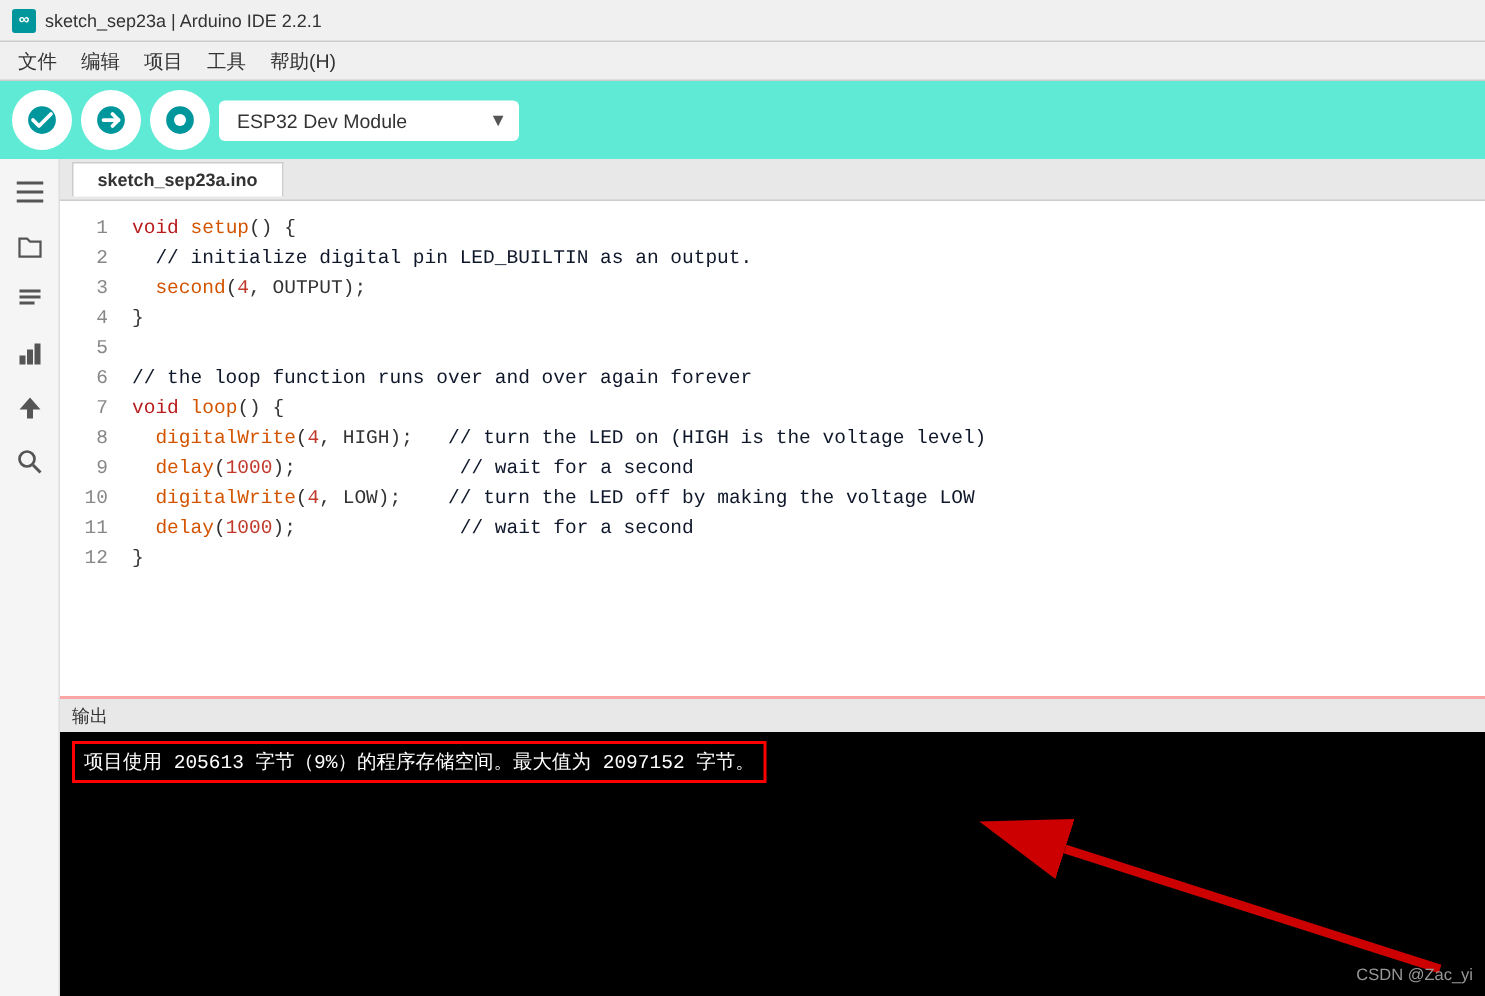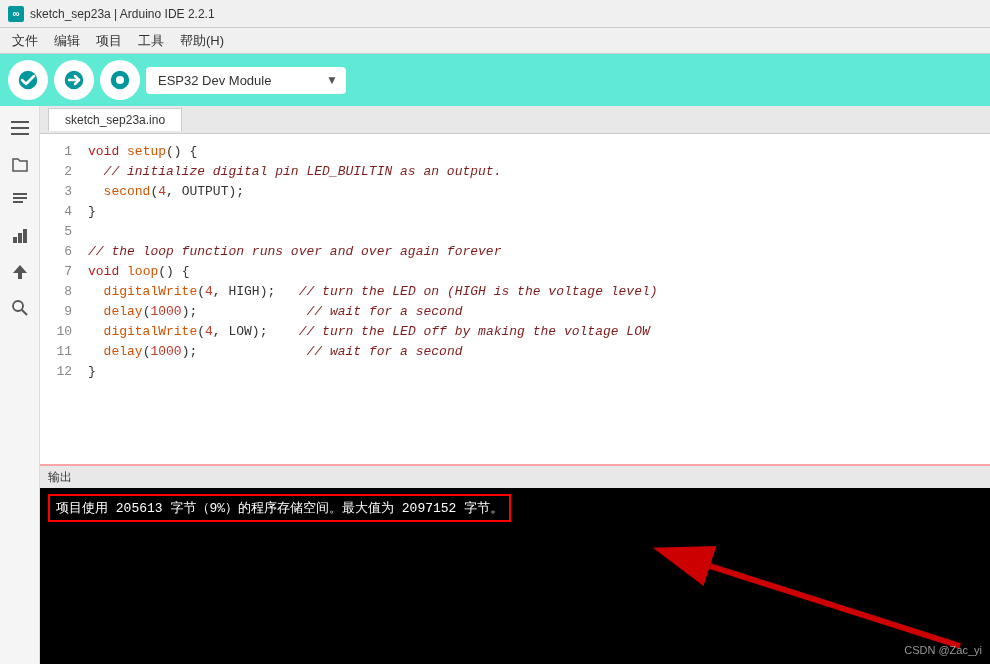--- a/index.html
+++ b/index.html
@@ -131,20 +131,21 @@
     }
 
     
     .file-tab {
       background: #e8e8e8;
       height: 28px;
       display: flex;
       align-items: center;
       padding: 0 0 0 8px;
       border-bottom: 1px solid #ccc;
+      font-weight: bold;
     }
     .file-tab-item {
       background: white;
       padding: 4px 16px;
       font-size: 12px;
       color: #333;
       border-top: 1px solid #ccc;
       border-right: 1px solid #ccc;
       border-left: 1px solid #ccc;
       cursor: pointer;
@@ -173,21 +174,21 @@
       flex-shrink: 0;
     }
     .line-content {
       flex: 1;
       white-space: pre;
       color: #333;
     }
 
     
     .kw { color: #b91c1c; } 
-    .cm { color: #7f1d1d; font-style: italic; } 
+    .cm { color: #0f172a; } 
     .fn { color: #d35400; } 
     .num { color: #c0392b; }
 
     
     .watermark {
       position: absolute;
       bottom: 4px;
       right: 8px;
       font-size: 11px;
       color: #999;

